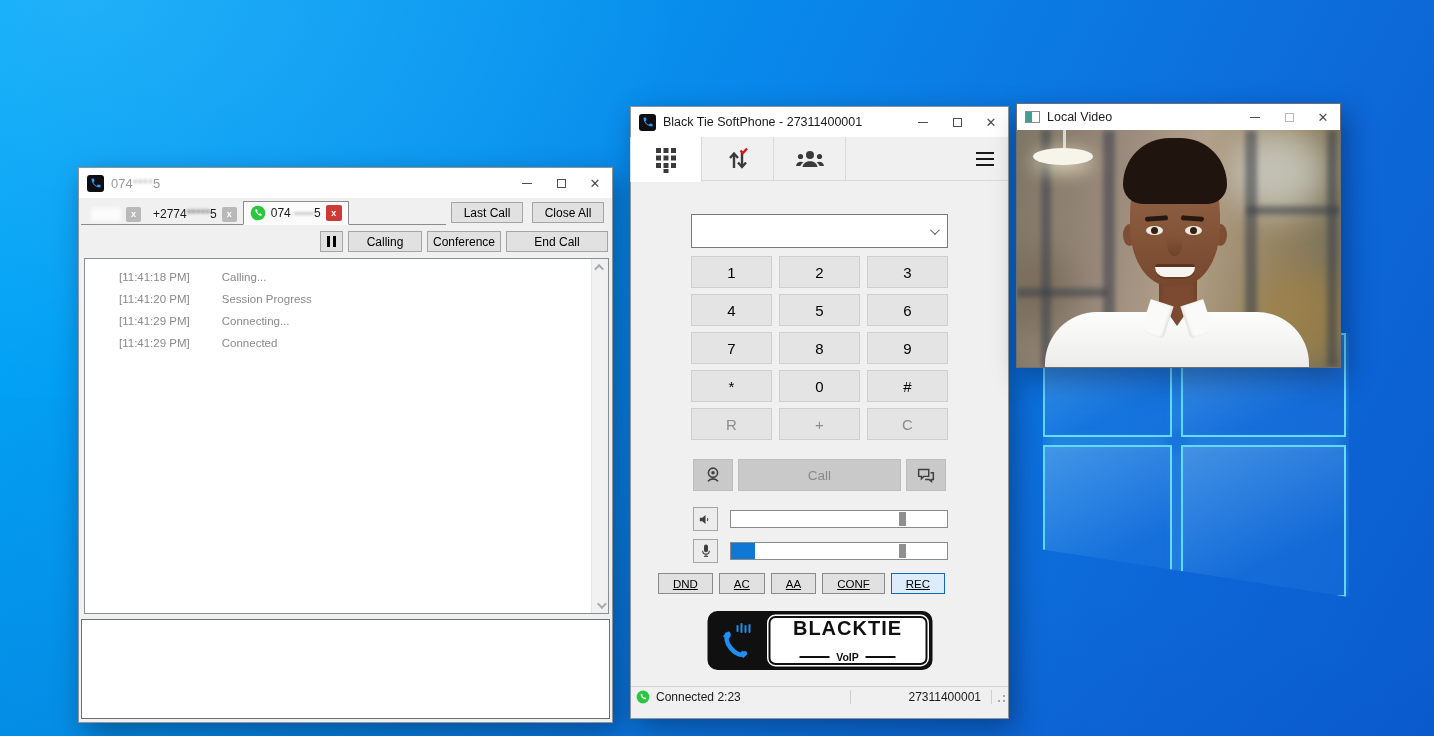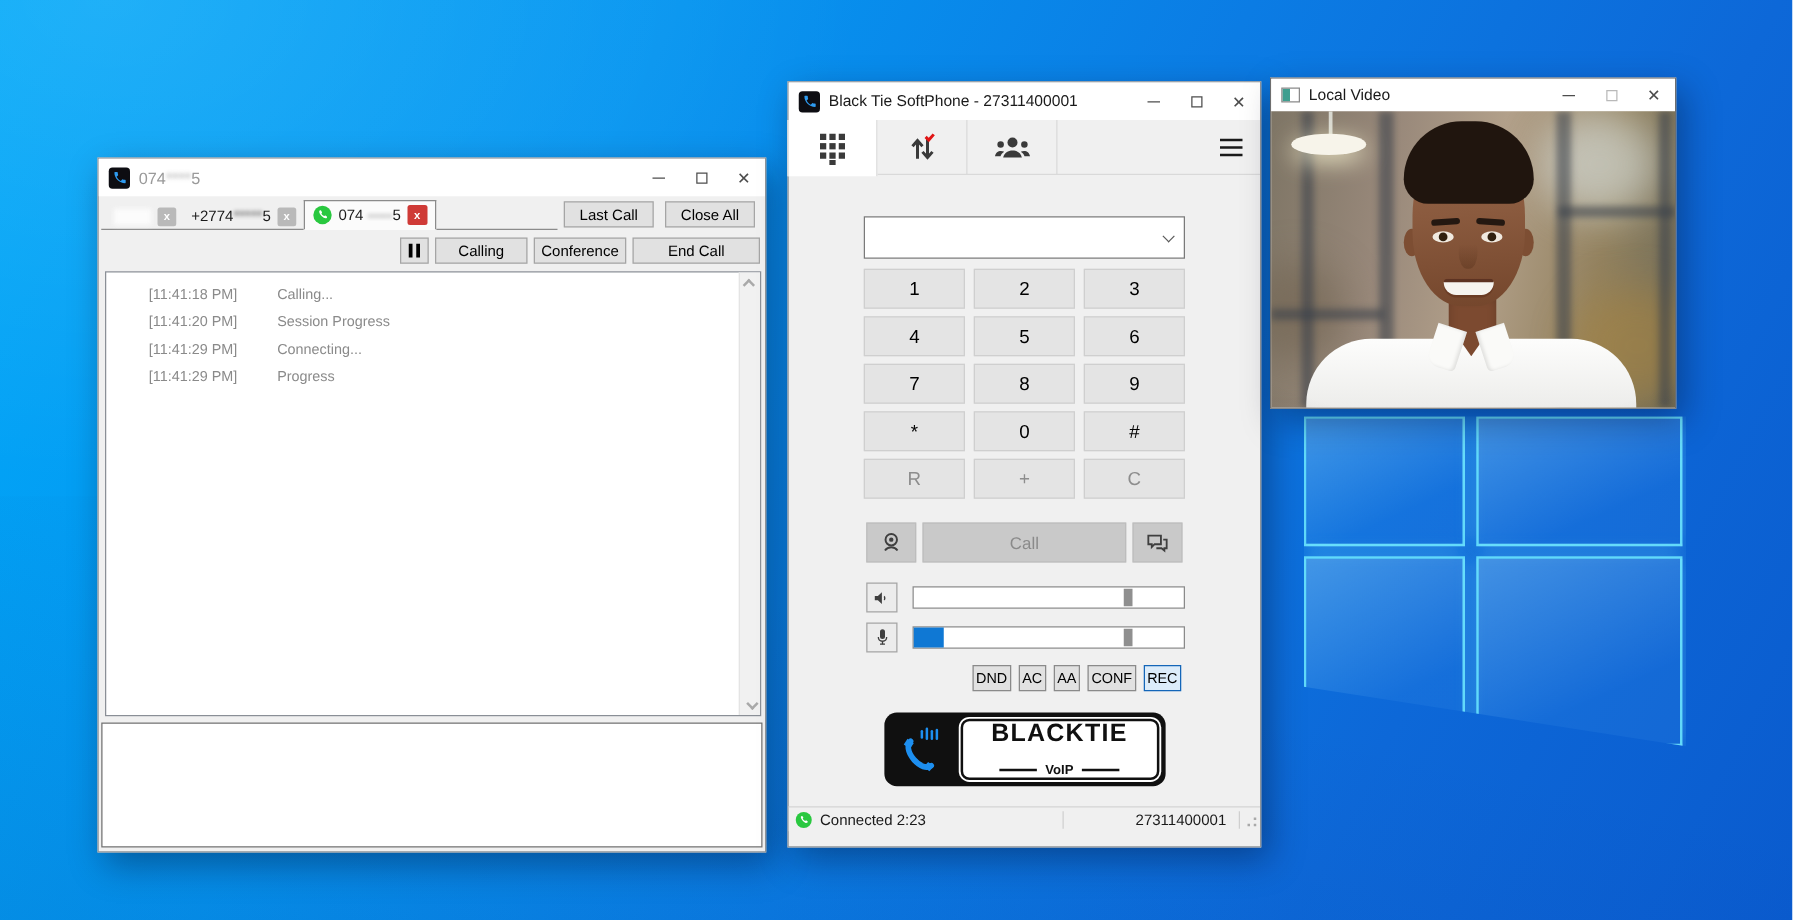--- a/index.html
+++ b/index.html
@@ -15,21 +15,21 @@
   
   .win-logo { position:absolute; left:1043px; top:333px; width:306px; height:264px;
     display:grid; grid-template-columns:129px 165px; grid-template-rows:104px 152px;
     column-gap:9px; row-gap:8px;
     clip-path:polygon(0 0, 100% 0, 100% 100%, 0 82%); }
   .pane { border:2px solid rgba(110,235,255,.85);
     background:linear-gradient(155deg, rgba(190,240,255,.30), rgba(120,200,255,.08) 70%);
     box-shadow:0 0 16px rgba(130,235,255,.30); }
   
   .window { position:absolute; background:#f0f0f0; border:1px solid #8f9499;
-    box-shadow:6px 10px 26px rgba(0,10,40,.38); }
+    box-shadow:6px 10px 26px rgba(0,10,40,.38);margin-top:41px; }
   .titlebar { height:30px; background:#fff; display:flex; align-items:center; padding:0 0 0 8px; }
   .t-title { font-size:12.5px; color:#1a1a1a; margin-left:7px; white-space:nowrap; }
   .capbtns { margin-left:auto; display:flex; height:100%; }
   .capbtn { width:34px; height:100%; display:flex; align-items:center; justify-content:center;
     font-size:13px; color:#4d4d4d; cursor:default; }
   .glyph-min { width:10px; height:1px; background:#4d4d4d; }
   .glyph-max { width:9px; height:9px; border:1px solid #4d4d4d; }
   .glyph-max.dim { border-color:#b9b9b9; }
   .btn { background:#e1e1e1; border:1px solid #a5a5a5; font-size:12px; color:#000;
     display:flex; align-items:center; justify-content:center; cursor:default; }
@@ -86,21 +86,21 @@
     display:flex; align-items:center; justify-content:center; }
   .call-btn { width:163px; height:32px; background:#c9c9c9; border:1px solid #bdbdbd;
     color:#8a8a8a; font-size:13.5px; }
   .slider-row { position:absolute; left:62px; display:flex; align-items:center; gap:12px; }
   .slider-icon { width:25px; height:24px; background:#ececec; border:1px solid #a5a5a5;
     display:flex; align-items:center; justify-content:center; }
   .track { position:relative; width:218px; height:18px; background:#fff; border:1px solid #8a8a8a; }
   .handle { position:absolute; top:1px; width:7px; height:14px; background:#8f8f8f; }
   .fill { position:absolute; left:0; top:0; height:16px; background:#0f78d4; }
   .toggles { position:absolute; top:466px; right:63px; display:flex; gap:6px; }
-  .toggle { height:21px; padding:0 2px; font-size:11.5px; background:#e1e1e1; border:1px solid #8a8a8a; }
+  .toggle { height:21px; padding:0 14px; font-size:11.5px; background:#e1e1e1; border:1px solid #8a8a8a;text-decoration:underline; }
   .toggle.active { background:#dcecfa; border:1px solid #1466b8; }
   .brand-logo { position:absolute; top:504px; left:50%; transform:translateX(-50%);
     width:225px; height:59px; background:#101010; border-radius:10px;
     display:flex; align-items:center; padding:5px; gap:4px; }
   .brand-left { width:52px; display:flex; align-items:center; justify-content:center; }
   .brand-right { flex:1; height:100%; background:#fff; border-radius:7px; border:2px solid #101010;
     box-shadow:0 0 0 1.5px #fff; display:flex; flex-direction:column; align-items:center; justify-content:space-between; }
   .brand-name { font-size:20px; font-weight:bold; letter-spacing:1px; color:#101010; line-height:20px; }
   .brand-sub { font-size:10.5px; font-weight:bold; color:#101010; display:flex; align-items:center; gap:7px; }
   .brand-sub::before, .brand-sub::after { content:""; width:30px; height:2px; background:#101010; }
@@ -222,21 +222,21 @@
       <button class="btn w-transfer">Calling</button>
       <button class="btn w-conference">Conference</button>
       <button class="btn w-endcall">End Call</button>
     </div>
 
     <div class="log">
       <div class="log-lines">
         <div class="log-line"><span>[11:41:18 PM]</span><span>Calling...</span></div>
         <div class="log-line"><span>[11:41:20 PM]</span><span>Session Progress</span></div>
         <div class="log-line"><span>[11:41:29 PM]</span><span>Connecting...</span></div>
-        <div class="log-line"><span>[11:41:29 PM]</span><span>Progress</span></div>
+        <div class="log-line"><span>[11:41:29 PM]</span><span>Connected</span></div>
       </div>
       <div class="log-scroll">
         <span class="scr-arrow" style="top:0;">
             <span class="chev up"></span>
           </span>
         <span class="scr-arrow" style="bottom:0;">
             <span class="chev down"></span>
           </span>
       </div>
     </div>

